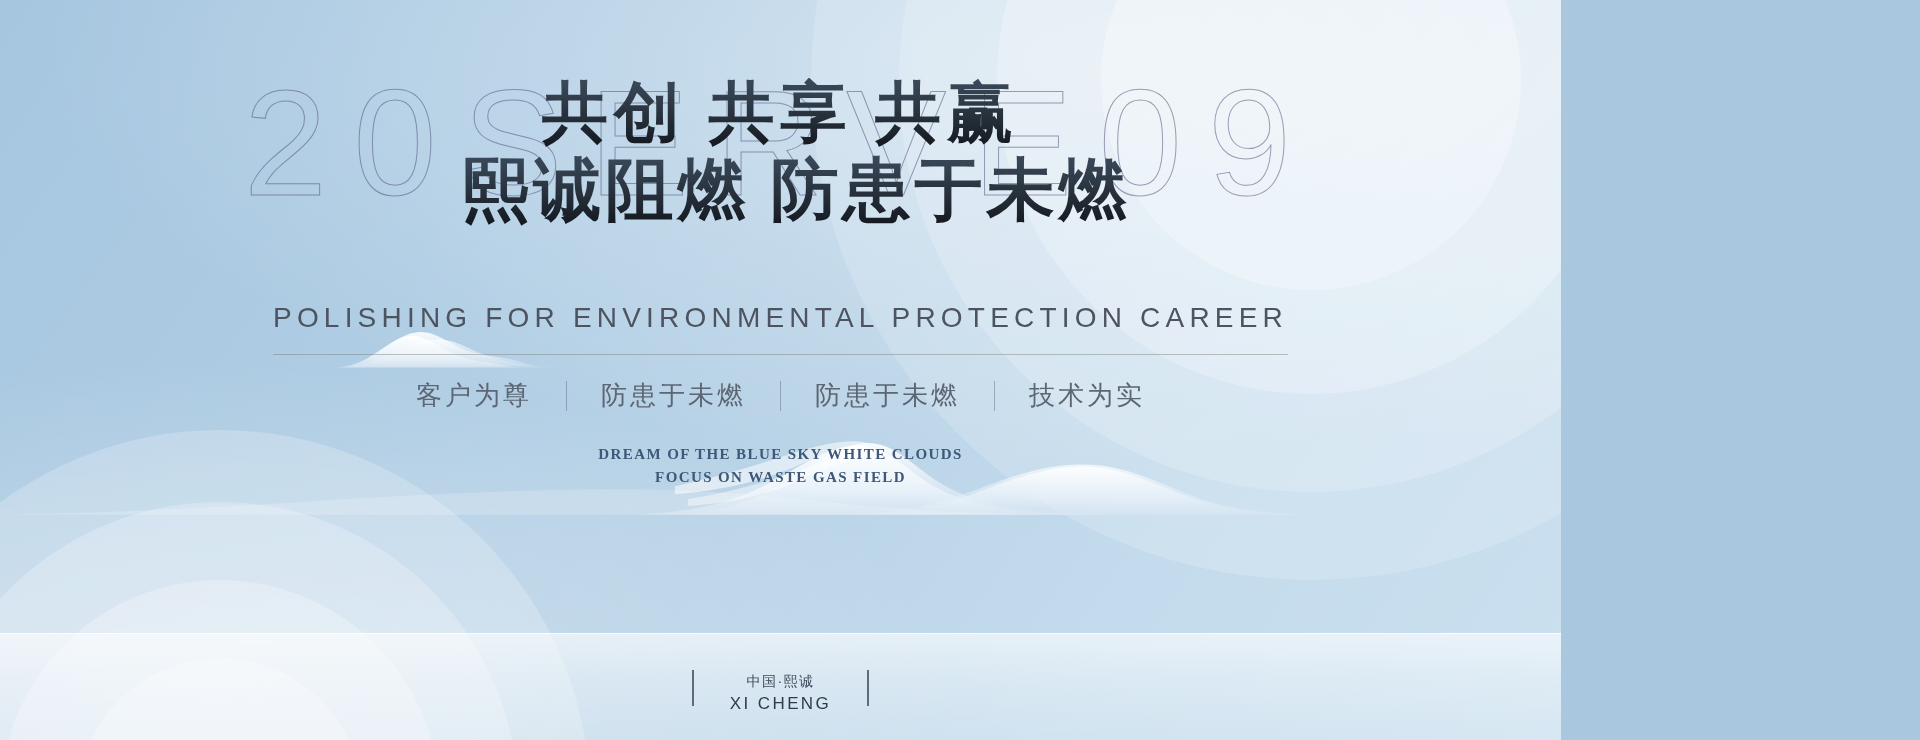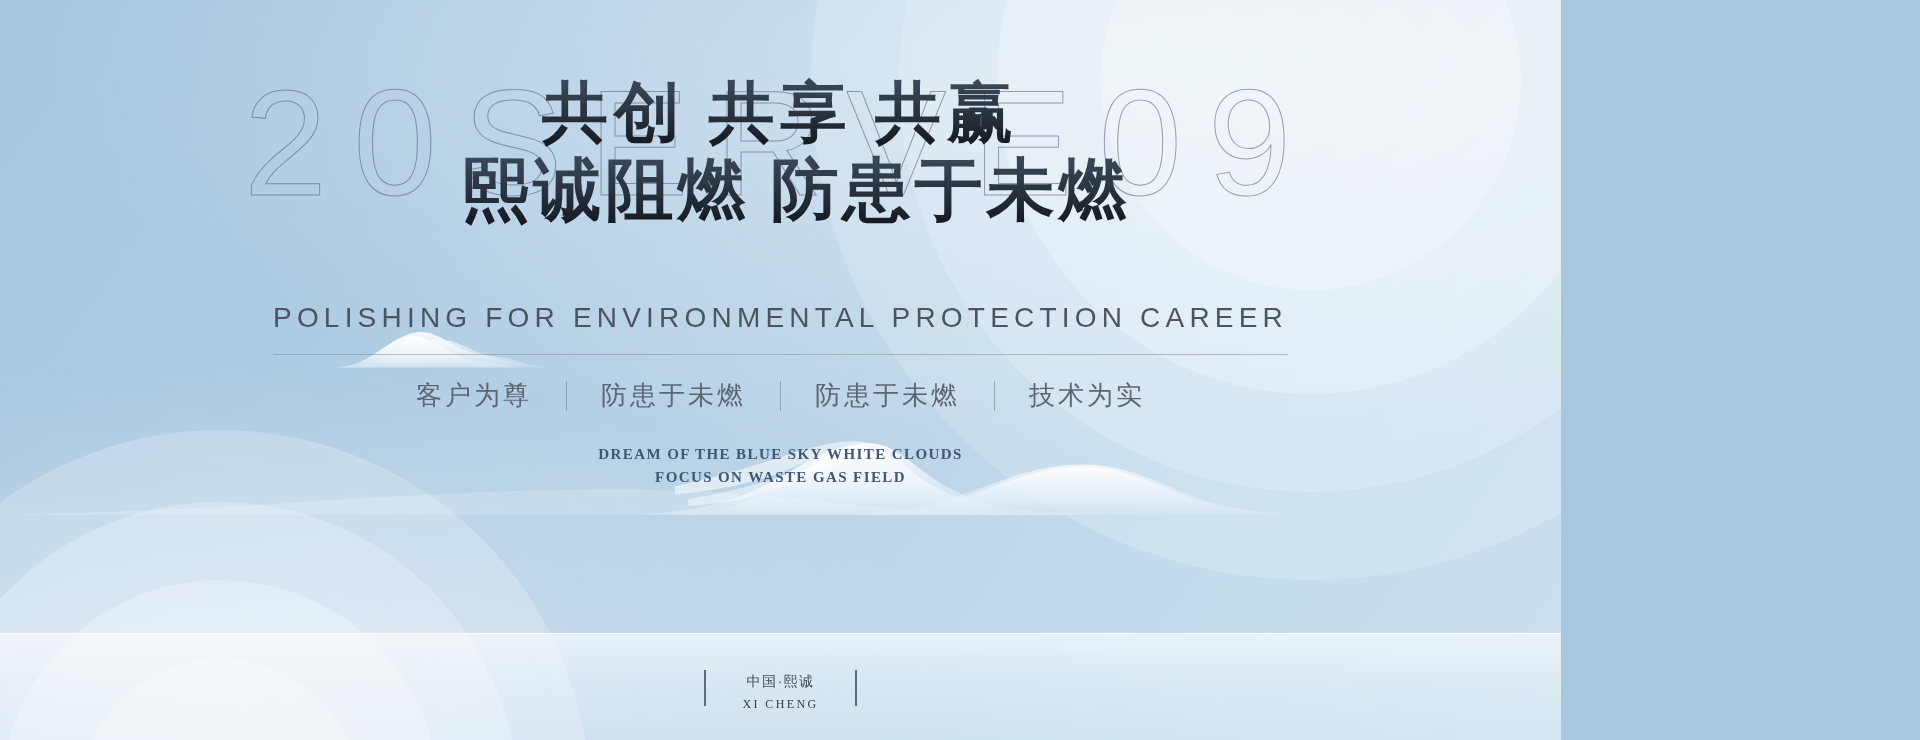--- a/index.html
+++ b/index.html
@@ -144,22 +144,22 @@
     position:absolute; left:0; right:0; top:670px;
     display:flex; align-items:flex-start; justify-content:center; gap:36px;
   }
   .brand-bar { width:2px; height:36px; background:#5c6b7e; }
   .brand-text { text-align:center; line-height:1.38; }
   .brand-cn {
     font-size:14px; letter-spacing:1.5px; color:#3e4b5c;
     font-family:"Liberation Sans", sans-serif;
   }
   .brand-en {
-    font-size:12px; letter-spacing:2.4px; color:#2f3b4a;
-    font-family:Liberation Serif, serif;
+    font-size:17px; letter-spacing:2.4px; color:#2f3b4a;
+    font-family:Liberation Sans, sans-serif;
     margin-top:32px;
   }
 </style>
 </head>
 <body>
 
 <div class="banner">
 
   <div class="bg-sheen"></div>
 

